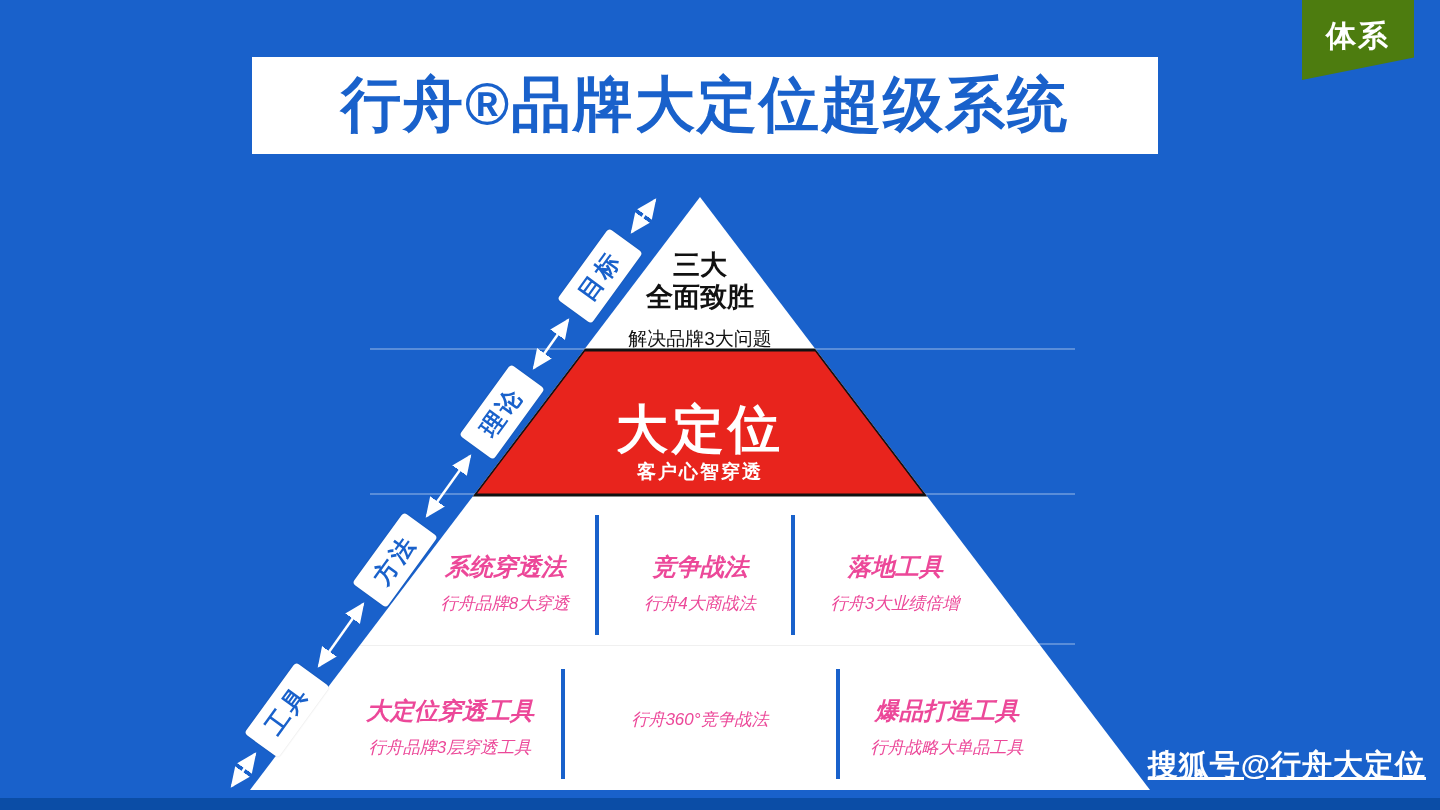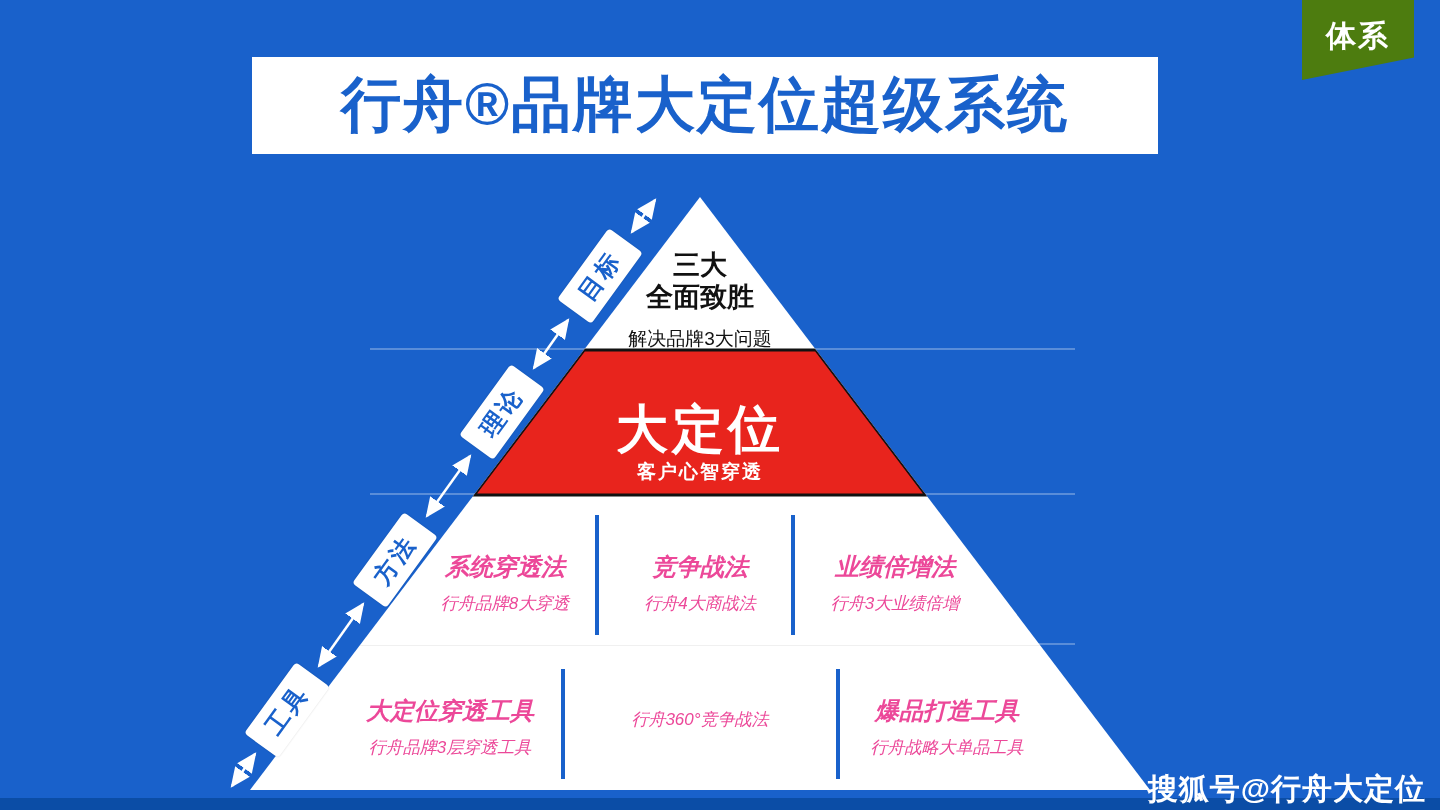--- a/index.html
+++ b/index.html
@@ -58,21 +58,21 @@
   .axis-label{
     position:absolute;z-index:5;background:#ffffff;color:#1961cb;font-size:24px;font-weight:800;
     padding:5px 17px;border-radius:4px;letter-spacing:3px;white-space:nowrap;
     transform:translate(-50%,-50%) rotate(-54deg);box-shadow:0 0 2px rgba(0,0,0,0.15);
   }
   .al-goal{left:600px;top:276px;}
   .al-theory{left:502px;top:412px;}
   .al-method{left:395px;top:560px;}
   .al-tools{left:287px;top:710px;}
   
-  .watermark{position:absolute;right:14px;bottom:0;color:#ffffff;font-size:30px;font-weight:700;z-index:7;letter-spacing:1px;}
+  .watermark{position:absolute;right:14px;bottom:24px;color:#ffffff;font-size:30px;font-weight:700;z-index:7;letter-spacing:1px;text-decoration:underline;}
   .footer-bar{position:absolute;left:0;bottom:0;width:100%;height:12px;background:#0b4da6;z-index:6;}
 </style>
 </head>
 <body>
 
 <div id="stage">
 
   <div class="gridline" style="top:348px;"></div>
   <div class="gridline" style="top:493px;"></div>
   <div class="gridline" style="top:643px;"></div>
@@ -105,21 +105,21 @@
     <div class="divider d-m2"></div>
     <div class="pcol m1">
       <div class="h">系统穿透法</div>
       <div class="s">行舟品牌8大穿透</div>
     </div>
     <div class="pcol m2">
       <div class="h">竞争战法</div>
       <div class="s">行舟4大商战法</div>
     </div>
     <div class="pcol m3">
-      <div class="h">业绩倍增法</div>
+      <div class="h">落地工具</div>
       <div class="s">行舟3大业绩倍增</div>
     </div>
 
     <div class="divider d-t1"></div>
     <div class="divider d-t2"></div>
     <div class="pcol t1">
       <div class="h">大定位穿透工具</div>
       <div class="s">行舟品牌3层穿透工具</div>
     </div>
     <div class="pcol t2">

